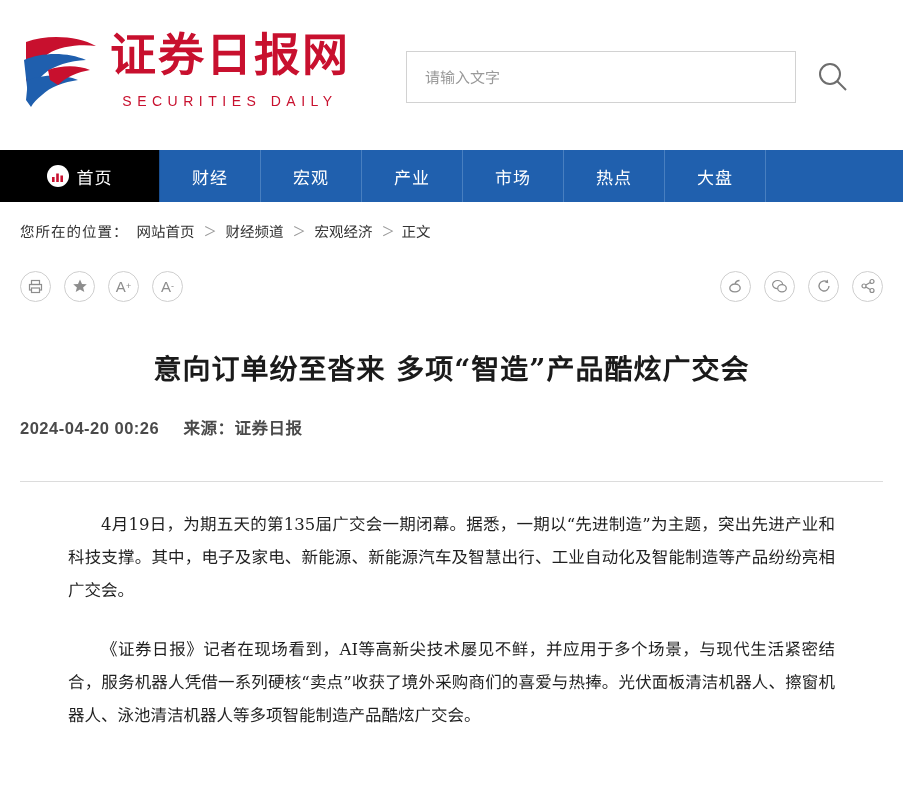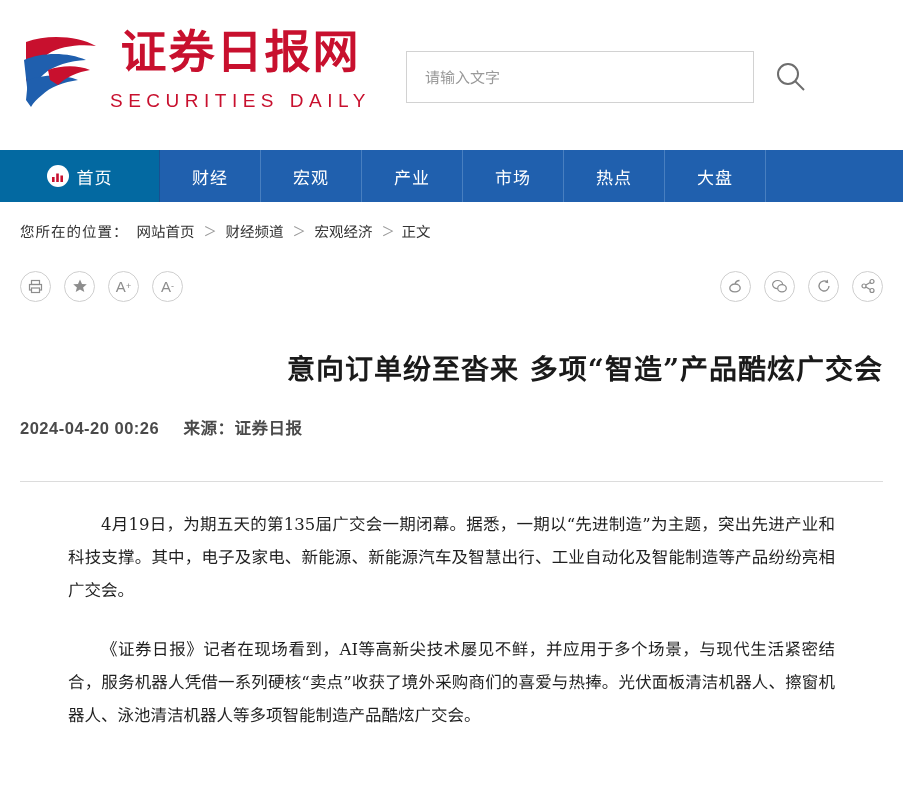--- a/index.html
+++ b/index.html
@@ -29,37 +29,37 @@
   .logo-cn {
     font-family: "DejaVu Serif", "Liberation Serif", serif;
     font-size: 46px;
     font-weight: bold;
     color: #c8102e;
     letter-spacing: 2px;
     line-height: 1.15;
     white-space: nowrap;
   }
   .logo-en {
-    font-size: 19px;
+    font-size: 14px;
     color: #c8102e;
     letter-spacing: 5.5px;
     margin-top: 12px;
     white-space: nowrap;
   }
 
   .search-area {
     position: absolute;
     left: 406px;
     top: 51px;
     display: flex;
     align-items: center;
     gap: 20px;
   }
   .search-box {
-    width: 348px;
+    width: 390px;
     height: 52px;
     border: 1px solid #d2d2d2;
     background: #fff;
     display: flex;
     align-items: center;
     padding: 0 16px;
   }
   .search-box input {
     border: 0;
     outline: 0;
@@ -92,21 +92,21 @@
     justify-content: center;
     gap: 8px;
     color: #ffffff;
     font-size: 17px;
     letter-spacing: 1px;
     border-right: 1px solid #487fc0;
     cursor: pointer;
     user-select: none;
   }
   .nav-item:first-child {
-    background: #0369a1;
+    background: #000000;
     min-width: 160px;
     border-right: 1px solid #1a4f90;
   }
   .nav-home-icon {
     width: 22px; height: 22px;
     border-radius: 50%;
     background: #ffffff;
     display: inline-flex;
     align-items: center;
     justify-content: center;
@@ -154,21 +154,21 @@
     background: #fff;
   }
   .circ.filled { }
   .circ sup { font-size: 9px; }
 
   
   .article {
     padding: 0 20px;
   }
   .art-title {
-    text-align: right;
+    text-align: center;
     font-family: "DejaVu Serif", "Liberation Serif", serif;
     font-size: 28px;
     font-weight: bold;
     color: #1a1a1a;
     margin: 36px 0 0 0;
     letter-spacing: 1px;
     line-height: 1.4;
   }
   .art-meta {
     text-align: left;

